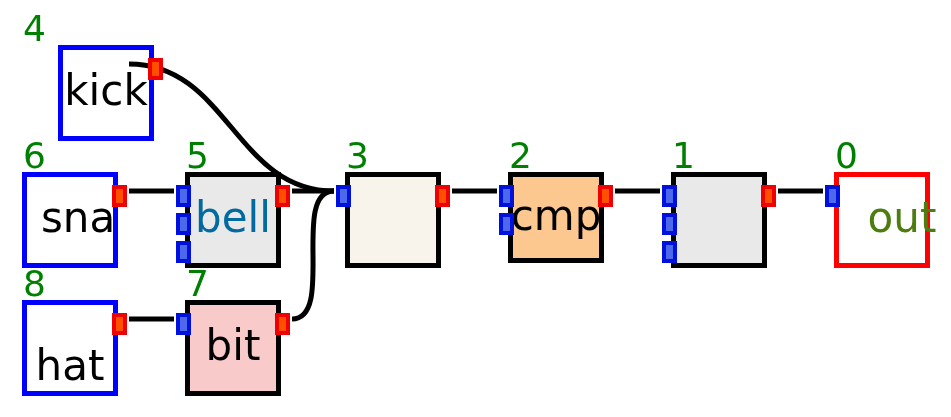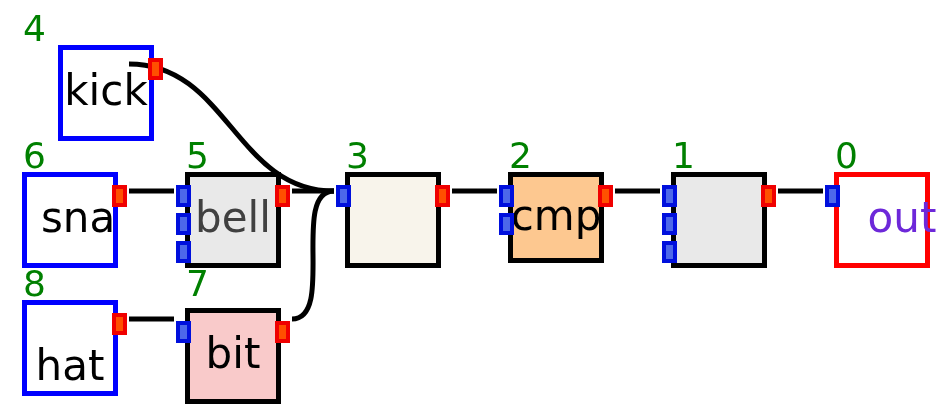--- a/index.html
+++ b/index.html
@@ -64,28 +64,28 @@
       <div class="node-label" style="color: rgb(0, 0, 0);">sna</div>
       <div class="port out" style="top: 8px; background: rgb(255, 80, 0); border-color: rgb(240, 0, 0);"></div>
     </div>
     <div class="node-number" style="left: 23px; top: 266px; color: rgb(0, 128, 0);">8</div>
     <div class="node" style="left: 22px; top: 300px; width: 96px; height: 96px; border-color: rgb(0, 0, 255); background: rgb(255, 255, 255); align-items: flex-end;">
       <div class="node-label" style="color: rgb(0, 0, 0);">hat</div>
       <div class="port out" style="top: 8px; background: rgb(255, 80, 0); border-color: rgb(240, 0, 0);"></div>
     </div>
     <div class="node-number" style="left: 186px; top: 138px; color: rgb(0, 128, 0);">5</div>
     <div class="node" style="left: 185px; top: 172px; width: 96px; height: 96px; border-color: rgb(0, 0, 0); background: rgb(233, 233, 233);">
-      <div class="node-label" style="color: #404040;">bell</div>
+      <div class="node-label" style="color: #0369a1;">bell</div>
       <div class="port in" style="top: 8px; background: rgb(77, 104, 234); border-color: rgb(0, 16, 221);"></div>
       <div class="port in" style="top: 36px; background: rgb(77, 104, 234); border-color: rgb(0, 16, 221);"></div>
       <div class="port in" style="top: 64px; background: rgb(77, 104, 234); border-color: rgb(0, 16, 221);"></div>
       <div class="port out" style="top: 8px; background: rgb(255, 80, 0); border-color: rgb(240, 0, 0);"></div>
     </div>
     <div class="node-number" style="left: 186px; top: 266px; color: rgb(0, 128, 0);">7</div>
-    <div class="node" style="left: 185px; top: 308px; width: 96px; height: 96px; border-color: rgb(0, 0, 0); background: rgb(249, 202, 202);">
+    <div class="node" style="left: 185px; top: 300px; width: 96px; height: 96px; border-color: rgb(0, 0, 0); background: rgb(249, 202, 202);">
       <div class="node-label" style="color: rgb(0, 0, 0);">bit</div>
       <div class="port in" style="top: 8px; background: rgb(77, 104, 234); border-color: rgb(0, 16, 221);"></div>
       <div class="port out" style="top: 8px; background: rgb(255, 80, 0); border-color: rgb(240, 0, 0);"></div>
     </div>
     <div class="node-number" style="left: 346px; top: 138px; color: rgb(0, 128, 0);">3</div>
     <div class="node" style="left: 345px; top: 172px; width: 96px; height: 96px; border-color: rgb(0, 0, 0); background: rgb(248, 244, 235);">
       <div class="port in" style="top: 8px; background: rgb(77, 104, 234); border-color: rgb(0, 16, 221);"></div>
       <div class="port out" style="top: 8px; background: rgb(255, 80, 0); border-color: rgb(240, 0, 0);"></div>
     </div>
     <div class="node-number" style="left: 509px; top: 138px; color: rgb(0, 128, 0);">2</div>
@@ -97,21 +97,21 @@
     </div>
     <div class="node-number" style="left: 672px; top: 138px; color: rgb(0, 128, 0);">1</div>
     <div class="node" style="left: 671px; top: 172px; width: 96px; height: 96px; border-color: rgb(0, 0, 0); background: rgb(233, 233, 233);">
       <div class="port in" style="top: 8px; background: rgb(77, 104, 234); border-color: rgb(0, 16, 221);"></div>
       <div class="port in" style="top: 36px; background: rgb(77, 104, 234); border-color: rgb(0, 16, 221);"></div>
       <div class="port in" style="top: 64px; background: rgb(77, 104, 234); border-color: rgb(0, 16, 221);"></div>
       <div class="port out" style="top: 8px; background: rgb(255, 80, 0); border-color: rgb(240, 0, 0);"></div>
     </div>
     <div class="node-number" style="left: 835px; top: 138px; color: rgb(0, 128, 0);">0</div>
     <div class="node" style="left: 834px; top: 172px; width: 96px; height: 96px; border-color: rgb(255, 0, 0); background: rgb(255, 255, 255);">
-      <div class="node-label" style="color: #6d28d9; margin-left: 40px;">out</div>
+      <div class="node-label" style="color: #4d7c0f; margin-left: 40px;">out</div>
       <div class="port in" style="top: 8px; background: rgb(77, 104, 234); border-color: rgb(0, 16, 221);"></div>
     </div>
     <svg id="wires" width="951" height="417">
       <path d="M 129 64 C 227.39999999999998 64, 235.60000000000002 191, 334 191" fill="none" stroke="#000000" stroke-width="5"></path>
       <path d="M 129 191 L 174 191" fill="none" stroke="#000000" stroke-width="5"></path>
       <path d="M 129 319 L 174 319" fill="none" stroke="#000000" stroke-width="5"></path>
       <path d="M 292 191 L 334 191" fill="none" stroke="#000000" stroke-width="5"></path>
       <path d="M 292 319 C 335.52 319, 290.48 191, 334 191" fill="none" stroke="#000000" stroke-width="5"></path>
       <path d="M 452 191 L 497 191" fill="none" stroke="#000000" stroke-width="5"></path>
       <path d="M 615 191 L 660 191" fill="none" stroke="#000000" stroke-width="5"></path>

